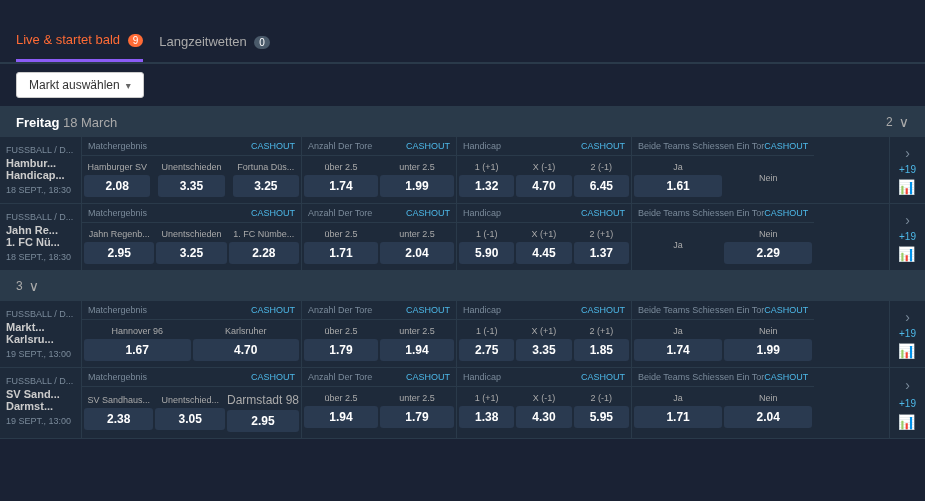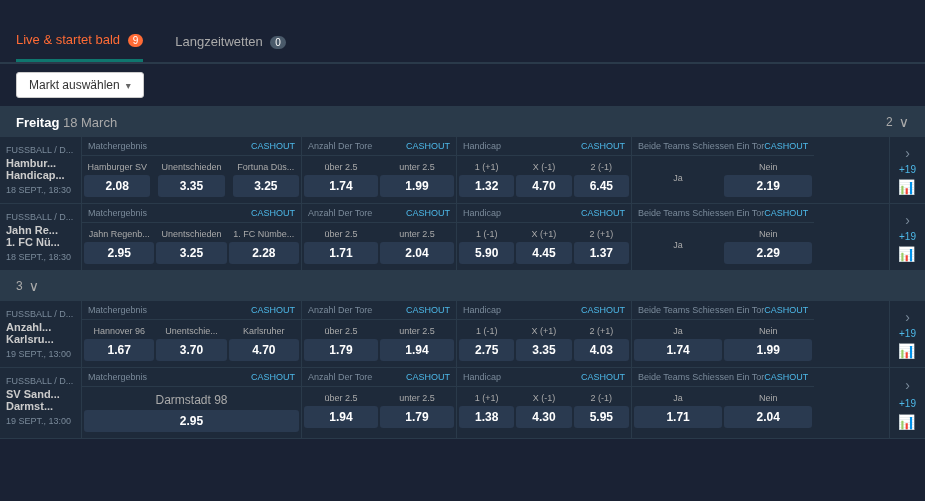--- a/index.html
+++ b/index.html
@@ -6,21 +6,21 @@
     body { font-family: Arial, sans-serif; background: #1a2234; color: #fff; font-size: 12px; width: 925px; }
   </style>
 </head>
 <body>
 
 <div style="background:#1a2234; padding:10px 16px;">
   <span style="font-size:14px; color:#ccc;"></span>
 </div>
 
 <div style="background:#1a2234; display:flex; align-items:center; padding:0 16px; border-bottom:2px solid #2a3a4a;">
-  <div style="padding:12px 0; margin-right:32px; cursor:pointer; font-size:13px; color:#ff6b35; position:relative; border-bottom:3px solid #0f766e;">
+  <div style="padding:12px 0; margin-right:16px; cursor:pointer; font-size:13px; color:#ff6b35; position:relative; border-bottom:3px solid #8b5cf6;">
     <span>Live &amp; startet bald</span>
     <span style="display:inline-block; background:#ff6b35; color:#fff; border-radius:10px; font-size:10px; padding:1px 5px; margin-left:4px;">9</span>
   </div>
   <div style="padding:12px 0; margin-right:32px; cursor:pointer; font-size:13px; color:#aaa;">
     <span>Langzeitwetten</span>
     <span style="display:inline-block; background:#4a5a6a; color:#fff; border-radius:10px; font-size:10px; padding:1px 5px; margin-left:4px;">0</span>
   </div>
 </div>
 
 <div style="background:#1a2234; padding:8px 16px; border-bottom:1px solid #2a3a4a;">
@@ -100,24 +100,24 @@
           </div>
         </div>
         <div style="width:auto; min-width:auto; border-right:none;">
         <div style="display:flex; justify-content:space-between; align-items:center; padding:4px 6px; border-bottom:1px solid #2a3a4a;">
           <span style="color:#7a8a9a; font-size:9px;">Beide Teams Schiessen Ein Tor</span>
           <span style="color:#4db8e8; font-size:9px; cursor:pointer;">CASHOUT</span>
         </div>
         <div style="display:flex; padding:6px 2px; justify-content:center; align-items:center; flex-wrap:nowrap; gap:2px;">
             <div style="text-align:center; flex:1;">
           <div style="color:#aaa; font-size:9px; margin-bottom:3px; white-space:nowrap; overflow:hidden; text-overflow:ellipsis;">Ja</div>
+          <div style="color:#fff; font-size:12px; font-weight:bold; background:#2a3a50; padding:4px 4px; border-radius:3px; cursor:pointer; text-align:center;">1.61</div>
         </div>
             <div style="text-align:center; flex:1;">
           <div style="color:#aaa; font-size:9px; margin-bottom:3px; white-space:nowrap; overflow:hidden; text-overflow:ellipsis;">Nein</div>
-          <div style="color:#fff; font-size:12px; font-weight:bold; background:#2a3a50; padding:4px 4px; border-radius:3px; cursor:pointer; text-align:center;">2.19</div>
         </div>
           </div>
         </div>
       </div>
       <div style="width:36px; min-width:36px; display:flex; flex-direction:column; align-items:center; justify-content:space-around; padding:6px 2px; border-left:1px solid #2a3a4a;">
         <span style="color:#7a8a9a; font-size:14px; cursor:pointer;">›</span>
         <span style="color:#4db8e8; font-size:10px; cursor:pointer;">+19</span>
         <span style="color:#7a8a9a; font-size:14px; cursor:pointer;">📊</span>
       </div>
     </div>
@@ -206,40 +206,36 @@
         <span style="color:#4db8e8; font-size:10px; cursor:pointer;">+19</span>
         <span style="color:#7a8a9a; font-size:14px; cursor:pointer;">📊</span>
       </div>
     </div>
     <div style="background: rgb(42, 58, 74); padding: 7px 16px; display: flex; justify-content: space-between; align-items: center;">
     <span style="color:#aaa; font-size:12px; display:flex; align-items:center; gap:6px;">3 <span style="cursor:pointer; font-size:14px;">∨</span></span>
   </div>
     <div style="background: rgb(30, 42, 58); border-bottom: 1px solid rgb(42, 58, 74); display: flex; align-items: stretch;">
       <div style="width:82px; min-width:82px; padding:8px 6px; border-right:1px solid #2a3a4a;">
         <div style="color:#7a8a9a; font-size:9px; margin-bottom:2px;">FUSSBALL / D...</div>
-        <div style="color:#ccc; font-size:11px; font-weight:bold;">Anzahl...</div>
+        <div style="color:#ccc; font-size:11px; font-weight:bold;">Markt...</div>
         <div style="color:#ccc; font-size:11px; font-weight:bold; margin-bottom:4px;">Karlsru...</div>
         <div style="color:#7a8a9a; font-size:9px;">19 SEPT., 13:00</div>
       </div>
     <div style="flex:1; display:flex;">
         <div style="width:220px; min-width:220px; border-right:1px solid #2a3a4a;">
         <div style="display:flex; justify-content:space-between; align-items:center; padding:4px 6px; border-bottom:1px solid #2a3a4a;">
           <span style="color:#7a8a9a; font-size:9px;">Matchergebnis</span>
           <span style="color:#4db8e8; font-size:9px; cursor:pointer;">CASHOUT</span>
         </div>
         <div style="display:flex; padding:6px 2px; justify-content:center; align-items:center; flex-wrap:nowrap; gap:2px;">
             <div style="text-align:center; flex:1;">
           <div style="color:#aaa; font-size:9px; margin-bottom:3px; white-space:nowrap; overflow:hidden; text-overflow:ellipsis;">Hannover 96</div>
           <div style="color:#fff; font-size:12px; font-weight:bold; background:#2a3a50; padding:4px 4px; border-radius:3px; cursor:pointer; text-align:center;">1.67</div>
         </div>
             <div style="text-align:center; flex:1;">
-          <div style="color:#aaa; font-size:9px; margin-bottom:3px; white-space:nowrap; overflow:hidden; text-overflow:ellipsis;">Unentschie...</div>
-          <div style="color:#fff; font-size:12px; font-weight:bold; background:#2a3a50; padding:4px 4px; border-radius:3px; cursor:pointer; text-align:center;">3.70</div>
-        </div>
-            <div style="text-align:center; flex:1;">
           <div style="color:#aaa; font-size:9px; margin-bottom:3px; white-space:nowrap; overflow:hidden; text-overflow:ellipsis;">Karlsruher</div>
           <div style="color:#fff; font-size:12px; font-weight:bold; background:#2a3a50; padding:4px 4px; border-radius:3px; cursor:pointer; text-align:center;">4.70</div>
         </div>
           </div>
         </div>
         <div style="width:155px; min-width:155px; border-right:1px solid #2a3a4a;">
         <div style="display:flex; justify-content:space-between; align-items:center; padding:4px 6px; border-bottom:1px solid #2a3a4a;">
           <span style="color:#7a8a9a; font-size:9px;">Anzahl Der Tore</span>
           <span style="color:#4db8e8; font-size:9px; cursor:pointer;">CASHOUT</span>
         </div>
@@ -263,21 +259,21 @@
             <div style="text-align:center; flex:1;">
           <div style="color:#aaa; font-size:9px; margin-bottom:3px; white-space:nowrap; overflow:hidden; text-overflow:ellipsis;">1 (-1)</div>
           <div style="color:#fff; font-size:12px; font-weight:bold; background:#2a3a50; padding:4px 12px; border-radius:3px; cursor:pointer; text-align:center;">2.75</div>
         </div>
             <div style="text-align:center; flex:1;">
           <div style="color:#aaa; font-size:9px; margin-bottom:3px; white-space:nowrap; overflow:hidden; text-overflow:ellipsis;">X (+1)</div>
           <div style="color:#fff; font-size:12px; font-weight:bold; background:#2a3a50; padding:4px 4px; border-radius:3px; cursor:pointer; text-align:center;">3.35</div>
         </div>
             <div style="text-align:center; flex:1;">
           <div style="color:#aaa; font-size:9px; margin-bottom:3px; white-space:nowrap; overflow:hidden; text-overflow:ellipsis;">2 (+1)</div>
-          <div style="color:#fff; font-size:12px; font-weight:bold; background:#2a3a50; padding:4px 4px; border-radius:3px; cursor:pointer; text-align:center;">4.03</div>
+          <div style="color:#fff; font-size:12px; font-weight:bold; background:#2a3a50; padding:4px 4px; border-radius:3px; cursor:pointer; text-align:center;">1.85</div>
         </div>
           </div>
         </div>
         <div style="width:auto; min-width:auto; border-right:none;">
         <div style="display:flex; justify-content:space-between; align-items:center; padding:4px 6px; border-bottom:1px solid #2a3a4a;">
           <span style="color:#7a8a9a; font-size:9px;">Beide Teams Schiessen Ein Tor</span>
           <span style="color:#4db8e8; font-size:9px; cursor:pointer;">CASHOUT</span>
         </div>
         <div style="display:flex; padding:6px 2px; justify-content:center; align-items:center; flex-wrap:nowrap; gap:2px;">
             <div style="text-align:center; flex:1;">
@@ -305,20 +301,28 @@
         <div style="color:#7a8a9a; font-size:9px;">19 SEPT., 13:00</div>
       </div>
     <div style="flex:1; display:flex;">
         <div style="width:220px; min-width:220px; border-right:1px solid #2a3a4a;">
         <div style="display:flex; justify-content:space-between; align-items:center; padding:4px 6px; border-bottom:1px solid #2a3a4a;">
           <span style="color:#7a8a9a; font-size:9px;">Matchergebnis</span>
           <span style="color:#4db8e8; font-size:9px; cursor:pointer;">CASHOUT</span>
         </div>
         <div style="display:flex; padding:6px 2px; justify-content:center; align-items:center; flex-wrap:nowrap; gap:2px;">
             <div style="text-align:center; flex:1;">
+          <div style="color:#aaa; font-size:9px; margin-bottom:3px; white-space:nowrap; overflow:hidden; text-overflow:ellipsis;">SV Sandhaus...</div>
+          <div style="color:#fff; font-size:12px; font-weight:bold; background:#2a3a50; padding:4px 4px; border-radius:3px; cursor:pointer; text-align:center;">2.38</div>
+        </div>
+            <div style="text-align:center; flex:1;">
+          <div style="color:#aaa; font-size:9px; margin-bottom:3px; white-space:nowrap; overflow:hidden; text-overflow:ellipsis;">Unentschied...</div>
+          <div style="color:#fff; font-size:12px; font-weight:bold; background:#2a3a50; padding:4px 4px; border-radius:3px; cursor:pointer; text-align:center;">3.05</div>
+        </div>
+            <div style="text-align:center; flex:1;">
           <div style="color:#aaa; font-size:12px; margin-bottom:3px; white-space:nowrap; overflow:hidden; text-overflow:ellipsis;">Darmstadt 98</div>
           <div style="color:#fff; font-size:12px; font-weight:bold; background:#2a3a50; padding:4px 4px; border-radius:3px; cursor:pointer; text-align:center;">2.95</div>
         </div>
           </div>
         </div>
         <div style="width:155px; min-width:155px; border-right:1px solid #2a3a4a;">
         <div style="display:flex; justify-content:space-between; align-items:center; padding:4px 6px; border-bottom:1px solid #2a3a4a;">
           <span style="color:#7a8a9a; font-size:9px;">Anzahl Der Tore</span>
           <span style="color:#4db8e8; font-size:9px; cursor:pointer;">CASHOUT</span>
         </div>

